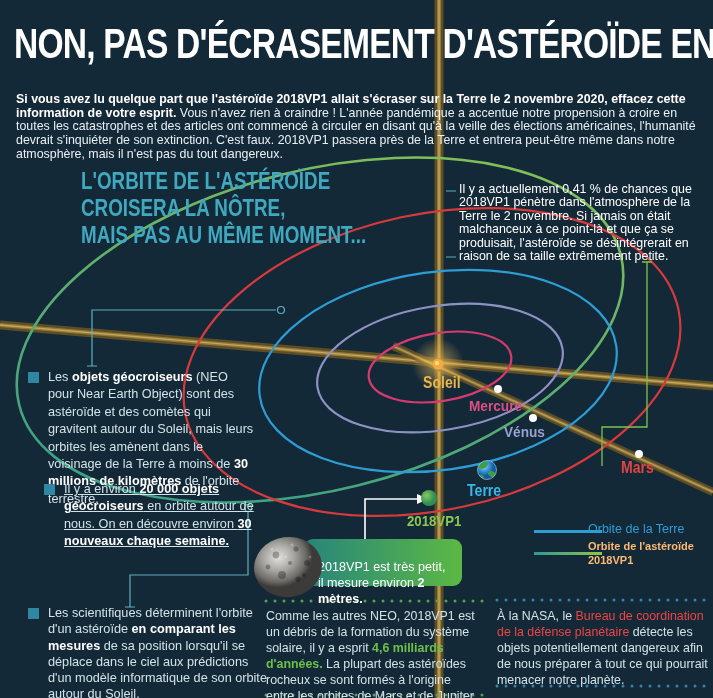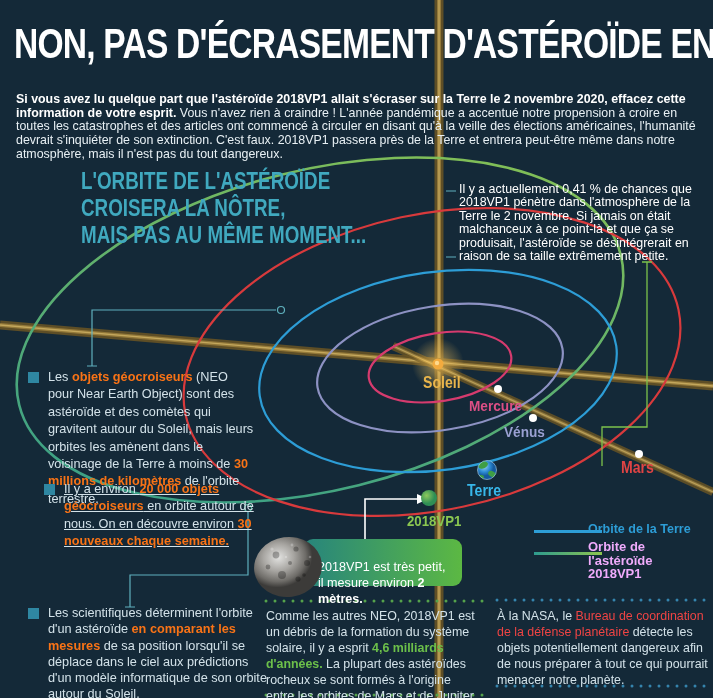--- a/index.html
+++ b/index.html
@@ -7,21 +7,21 @@
           font-family:"Liberation Sans",sans-serif;color:#dfe9ee;}
   .abs{position:absolute;}
   .cond{transform:scaleX(.80);transform-origin:0 0;white-space:nowrap;}
   #title{left:14px;top:20px;font-size:42px;font-weight:bold;color:#ffffff;letter-spacing:-1px;z-index:4;}
   #intro{left:16px;top:93px;width:684px;font-size:12.4px;line-height:13.7px;color:#e8f0f4;z-index:4;}
   #intro b{color:#ffffff;text-align:right;}
   #headline{left:44px;top:168px;font-size:23.5px;line-height:27px;font-weight:bold;color:#40a9bf;z-index:4;margin-left:37px;}
   #note{left:459px;top:183px;width:254px;font-size:12.4px;line-height:13.4px;font-weight:normal;color:#ffffff;z-index:4;}
   .bullet{display:flex;z-index:4;font-size:12.7px;line-height:17.4px;color:#d3e2e9;}
   .bullet .sq{flex:0 0 11px;width:11px;height:11px;background:#2f87a2;margin:3px 9px 0 0;}
-  .bullet b{color:#f97316;}
+  .bullet b{color:#ffffff;}
   #bullet1{left:28px;top:369px;width:228px;}
   #bullet2{left:44px;top:481px;width:228px;text-decoration:underline;}
   #bullet3{left:28px;top:605px;width:242px;line-height:16.3px;}
   .col{z-index:4;font-size:12.4px;line-height:15.9px;color:#d3e2e9;}
   #midcol{left:266px;top:609px;width:212px;}
   #rightcol{left:497px;top:609px;width:211px;}
   .green-b{color:#6cc04a;font-weight:bold;}
   .blue-b{color:#ef4444;font-weight:normal;}
   #callout{left:304px;top:539px;width:158px;height:47px;border-radius:9px;z-index:5;
            background:linear-gradient(90deg,#27857c,#5cb843);color:#fff;font-size:12.6px;
@@ -30,22 +30,22 @@
   .plabel{font-weight:bold;z-index:4;transform:scaleX(.88);transform-origin:0 0;white-space:nowrap;}
   #lab-sun{left:423px;top:374px;font-size:16px;color:#e9b54b;}
   #lab-mercury{left:469px;top:397px;font-size:15.5px;color:#dc4f85;}
   #lab-venus{left:504px;top:423px;font-size:15.5px;color:#9aa0d2;}
   #lab-earth{left:467px;top:482px;font-size:16px;color:#38b7ea;}
   #lab-mars{left:621px;top:459px;font-size:16px;color:#e04444;}
   #lab-ast{left:407px;top:512px;font-size:15px;color:#8bc751;}
   .legend-line{height:3px;width:68px;z-index:4;}
   #leg-line-earth{left:534px;top:530px;background:#2d9dd6;}
   #leg-line-ast{left:534px;top:552px;background:linear-gradient(90deg,#2e9b8f,#8ec44e);}
-  #leg-lab-earth{left:588px;top:522px;font-size:12.5px;font-weight:bold;color:#2d9dd6;z-index:4;white-space:nowrap;}
-  #leg-lab-ast{left:588px;top:540px;width:112px;font-size:13px;line-height:13.5px;font-weight:bold;color:#f0abfc;z-index:4;}
+  #leg-lab-earth{left:588px;top:522px;font-size:12.5px;font-weight:normal;color:#2d9dd6;z-index:4;white-space:nowrap;}
+  #leg-lab-ast{left:588px;top:540px;width:112px;font-size:11px;line-height:13.5px;font-weight:bold;color:#fdba74;z-index:4;}
   svg{position:absolute;left:0;top:0;z-index:1;}
   #asteroid-svg{left:252px;top:533px;z-index:6;}
 </style>
 </head>
 <body>
 
 <div id="poster">
 
   <svg width="713" height="698" viewBox="0 0 713 698">
     <defs>

